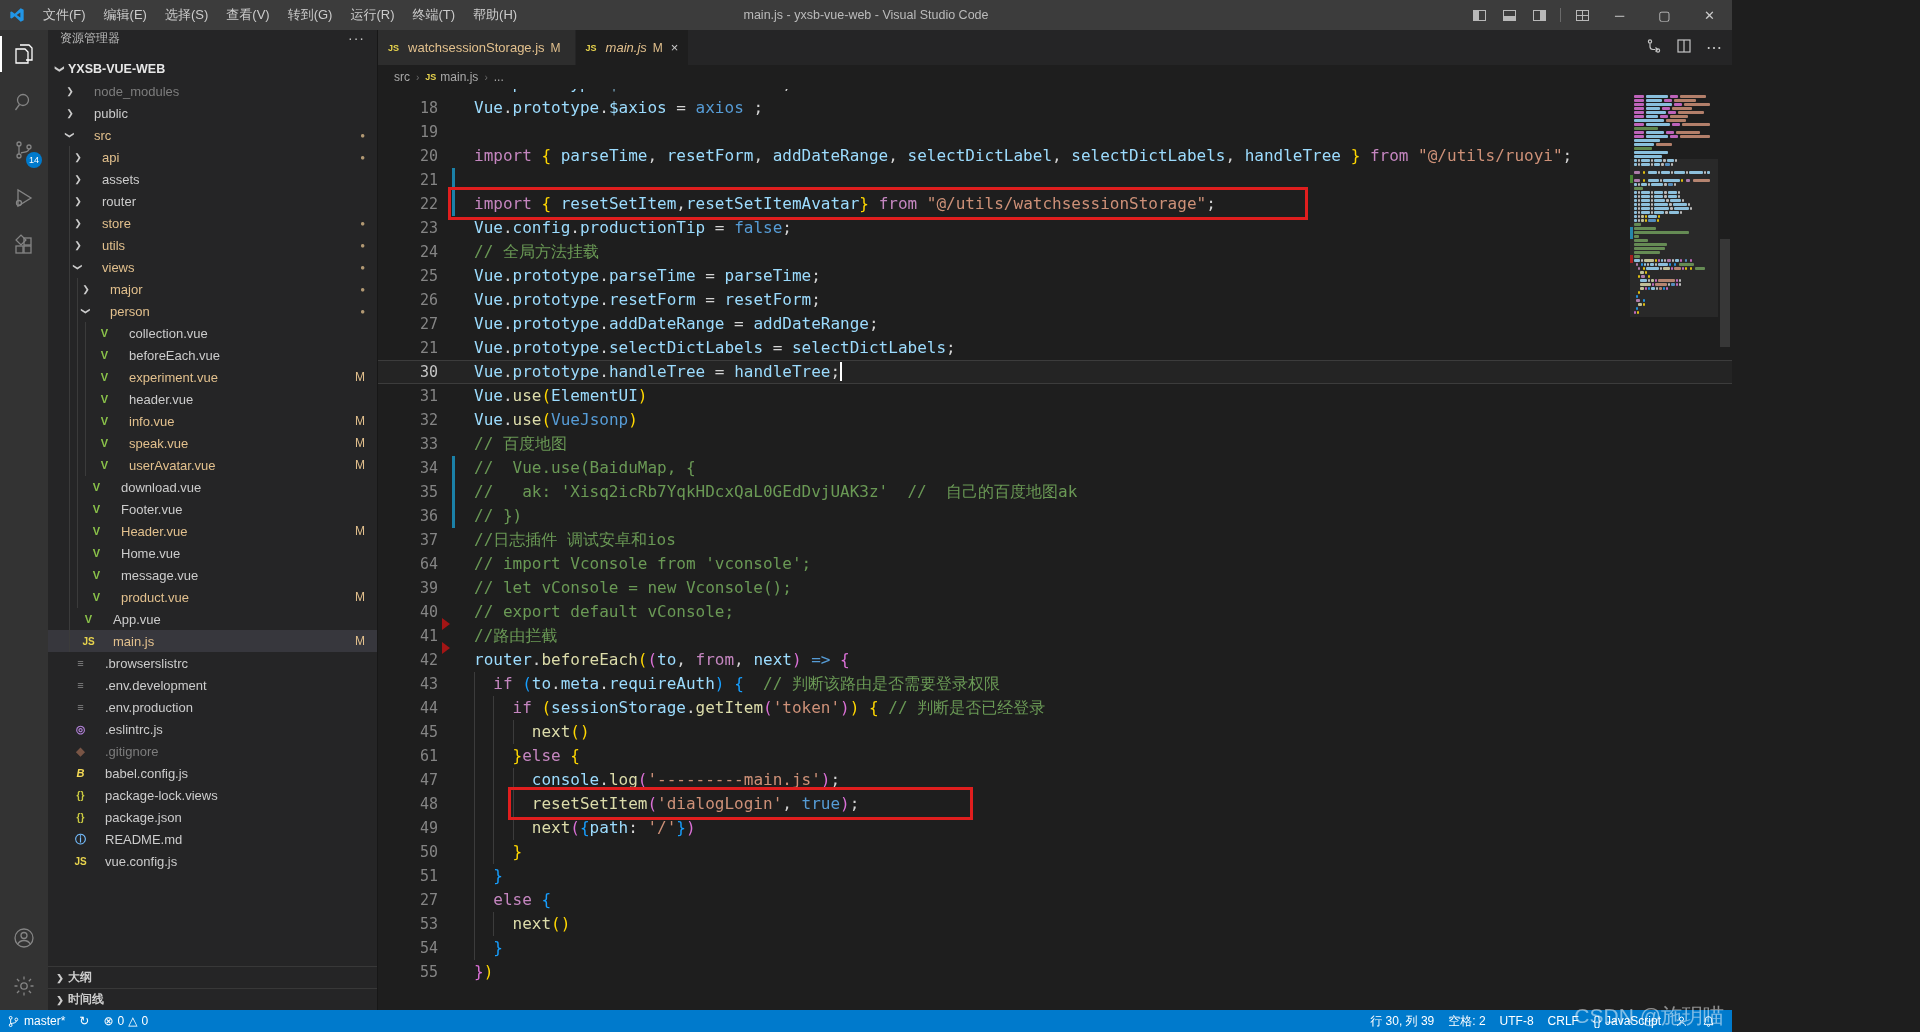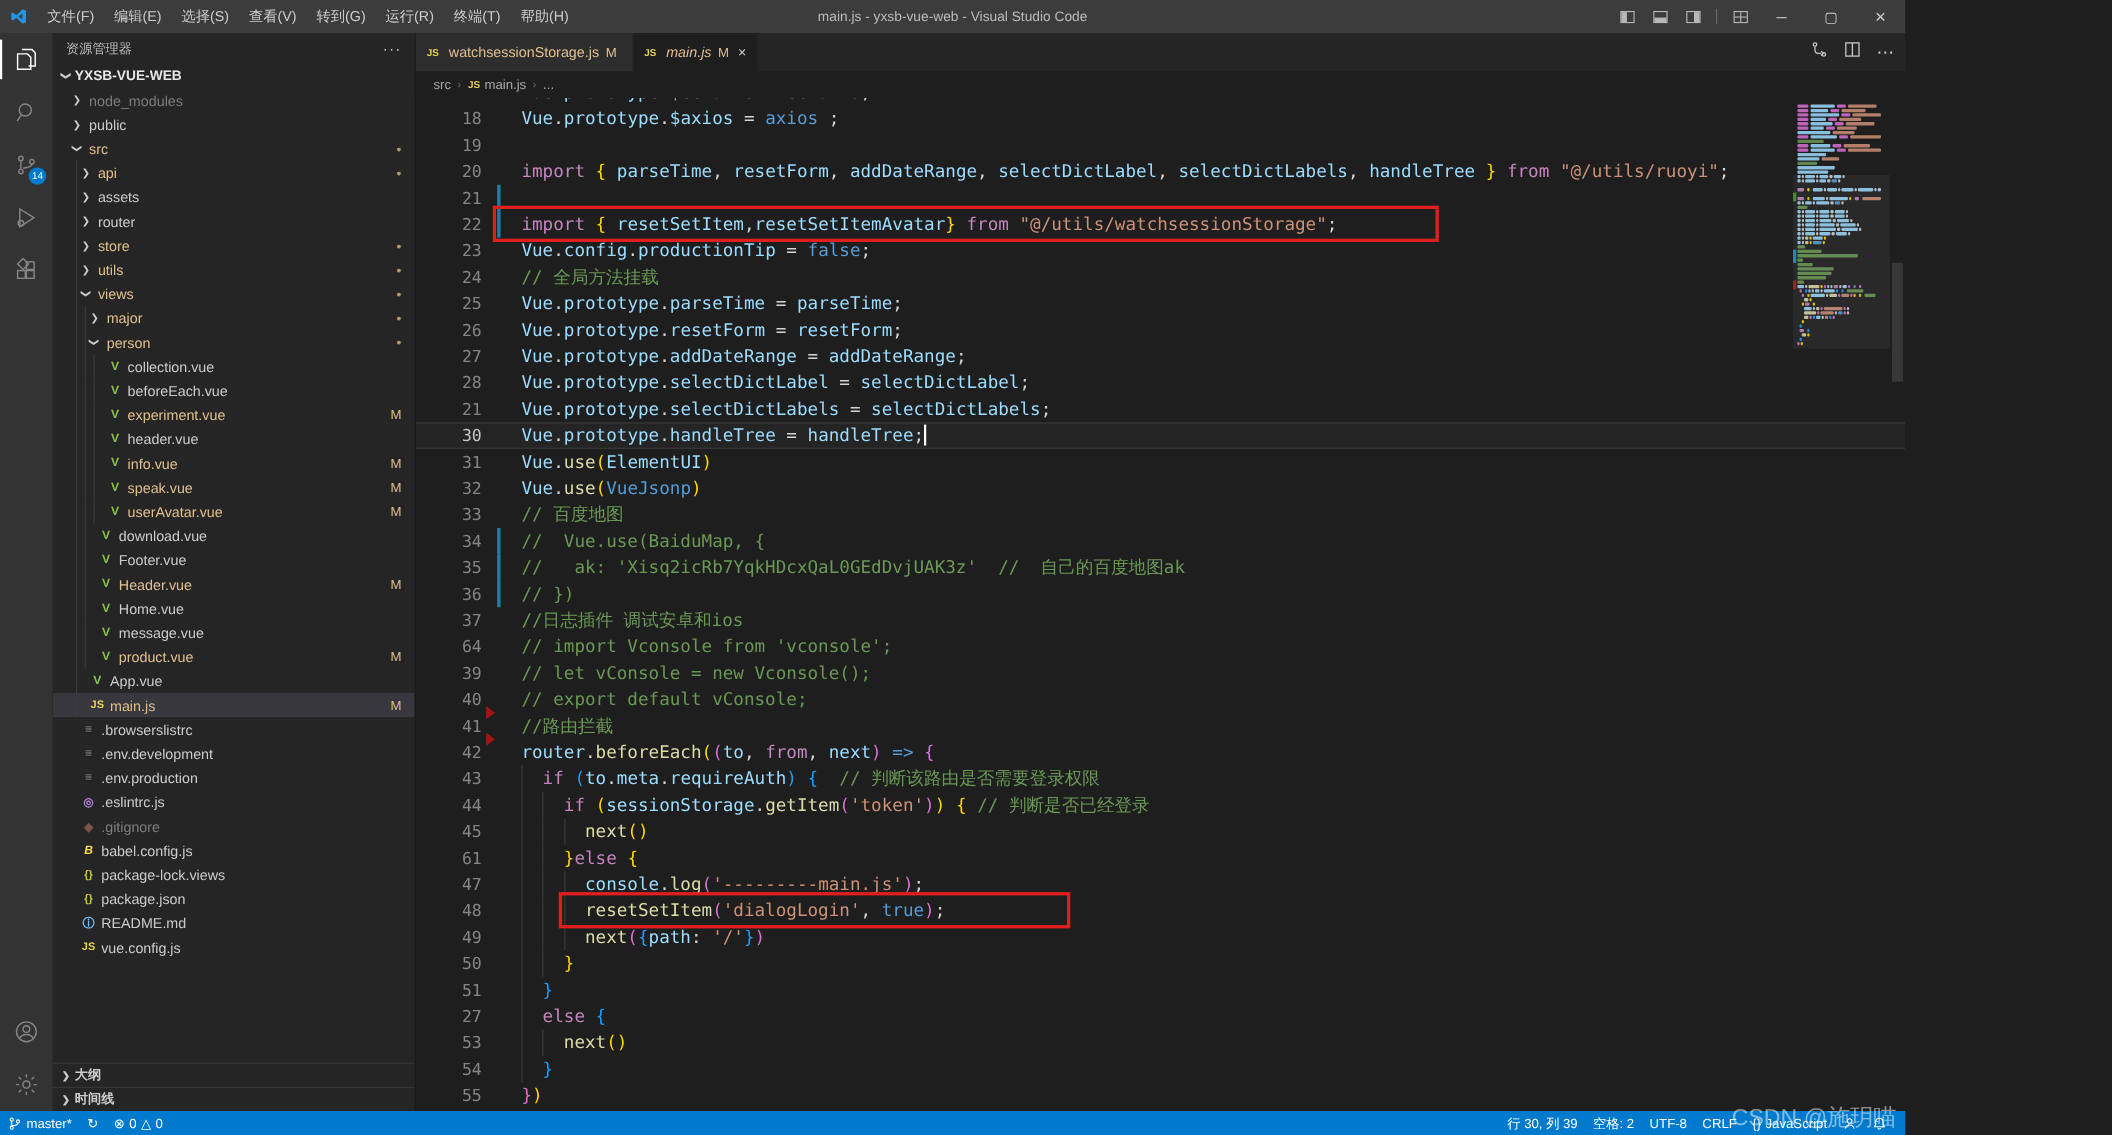--- a/index.html
+++ b/index.html
@@ -27,38 +27,38 @@
   .ab-ic { width:48px; height:48px; display:flex; align-items:center; justify-content:center; position:relative; cursor:pointer; }
   .ab-ic svg { stroke:#858585; fill:none; stroke-width:1.3; }
   .ab-ic.active svg { stroke:#ffffff; }
   .ab-ic.active::before { content:""; position:absolute; left:0; top:6px; bottom:6px; width:2px; background:#ffffff; }
   .ab-badge { position:absolute; right:6px; bottom:6px; background:#007acc; color:#fff; font-size:9px;
     min-width:16px; height:16px; border-radius:8px; display:flex; align-items:center; justify-content:center; }
   .ab-spacer { flex:1; }
 
   
   .sidebar { width:330px; background:#252526; flex:none; display:flex; flex-direction:column; border-right:1px solid #171717; position:relative; }
-  .sb-head { height:28px; display:flex; align-items:center; padding:0 12px; font-size:12px; color:#bbbbbb; flex:none; }
+  .sb-head { height:28px; display:flex; padding:0 12px; font-size:12px; color:#bbbbbb; flex:none; }
   .sb-head .dots { margin-left:auto; color:#c5c5c5; letter-spacing:1px; font-size:14px; cursor:pointer; }
   .proj-row { height:22px; display:flex; align-items:center; font-weight:bold; font-size:12.5px; color:#e7e7e7; cursor:pointer; padding-left:4px; }
   .tree { flex:1; overflow:hidden; position:relative; }
   .row { height:22px; display:flex; align-items:center; font-size:13px; position:relative; cursor:pointer; padding-right:12px; }
   .row.sel { background:#37373d; }
   .twisty { width:16px; flex:none; font-size:9px; color:#cccccc; text-align:center; }
   .twisty.open { transform:rotate(90deg); }
   .fic { width:17px; flex:none; text-align:center; font-weight:bold; font-size:11px; }
   .fic-vue { color:#8bc34a; }
   .fic-js  { color:#e8d44d; font-size:10px; }
   .fic-cfg { color:#8a8a8a; }
   .fic-eslint { color:#b180d7; }
   .fic-git { color:#9d6a53; opacity:.7; }
   .fic-babel { color:#f5da55; font-style:italic; }
   .fic-json { color:#cbcb41; font-size:10px; }
   .fic-info { color:#75beff; }
-  .lbl { margin-left:3px; white-space:nowrap; color:#cccccc; }
+  .lbl { margin-left:16px; white-space:nowrap; color:#cccccc; }
   .lbl.mod { color:#e2c08d; }
   .lbl.dim { color:#7d7d7d; }
   .spacer { flex:1; }
   .badgeM { color:#e2c08d; font-size:12px; margin-left:8px; }
   .dotb { color:#e2c08d; opacity:.75; font-size:8px; margin-left:8px; }
   .tguide { position:absolute; top:0; bottom:0; width:1px; background:#3b3b3b; }
   .sb-panels { flex:none; }
   .sb-panel { height:22px; border-top:1px solid #383838; display:flex; align-items:center; font-size:12px; font-weight:bold; color:#cccccc; cursor:pointer; padding-left:4px; }
   .sb-panel .twisty { width:16px; }
 
@@ -543,21 +543,20 @@
             <div class="line"><span class="ln">18</span><span class="code-text"><span class="tk-v">Vue</span><span class="tk-w">.</span><span class="tk-v">prototype</span><span class="tk-w">.</span><span class="tk-v">$axios</span><span class="tk-w"> = </span><span class="tk-b">axios</span><span class="tk-w"> ;</span></span></div>
             <div class="line"><span class="ln">19</span><span class="code-text"></span></div>
             <div class="line"><span class="ln">20</span><span class="code-text"><span class="tk-k">import</span><span class="tk-w"> </span><span class="tk-g">{</span><span class="tk-w"> </span><span class="tk-v">parseTime</span><span class="tk-w">, </span><span class="tk-v">resetForm</span><span class="tk-w">, </span><span class="tk-v">addDateRange</span><span class="tk-w">, </span><span class="tk-v">selectDictLabel</span><span class="tk-w">, </span><span class="tk-v">selectDictLabels</span><span class="tk-w">, </span><span class="tk-v">handleTree</span><span class="tk-w"> </span><span class="tk-g">}</span><span class="tk-w"> </span><span class="tk-k">from</span><span class="tk-w"> </span><span class="tk-s">"@/utils/ruoyi"</span><span class="tk-w">;</span></span></div>
             <div class="line"><span class="ln">21</span><span class="gitm"></span><span class="code-text"></span></div>
             <div class="line"><span class="ln">22</span><span class="gitm"></span><span class="code-text"><span class="tk-k">import</span><span class="tk-w"> </span><span class="tk-g">{</span><span class="tk-w"> </span><span class="tk-v">resetSetItem</span><span class="tk-w">,</span><span class="tk-v">resetSetItemAvatar</span><span class="tk-g">}</span><span class="tk-w"> </span><span class="tk-k">from</span><span class="tk-w"> </span><span class="tk-s">"@/utils/watchsessionStorage"</span><span class="tk-w">;</span></span><span class="redbox" style="left: 70px; width: 860px;"></span></div>
             <div class="line"><span class="ln">23</span><span class="code-text"><span class="tk-v">Vue</span><span class="tk-w">.</span><span class="tk-v">config</span><span class="tk-w">.</span><span class="tk-v">productionTip</span><span class="tk-w"> = </span><span class="tk-b">false</span><span class="tk-w">;</span></span></div>
             <div class="line"><span class="ln">24</span><span class="code-text"><span class="tk-c">// 全局方法挂载</span></span></div>
             <div class="line"><span class="ln">25</span><span class="code-text"><span class="tk-v">Vue</span><span class="tk-w">.</span><span class="tk-v">prototype</span><span class="tk-w">.</span><span class="tk-v">parseTime</span><span class="tk-w"> = </span><span class="tk-v">parseTime</span><span class="tk-w">;</span></span></div>
             <div class="line"><span class="ln">26</span><span class="code-text"><span class="tk-v">Vue</span><span class="tk-w">.</span><span class="tk-v">prototype</span><span class="tk-w">.</span><span class="tk-v">resetForm</span><span class="tk-w"> = </span><span class="tk-v">resetForm</span><span class="tk-w">;</span></span></div>
             <div class="line"><span class="ln">27</span><span class="code-text"><span class="tk-v">Vue</span><span class="tk-w">.</span><span class="tk-v">prototype</span><span class="tk-w">.</span><span class="tk-v">addDateRange</span><span class="tk-w"> = </span><span class="tk-v">addDateRange</span><span class="tk-w">;</span></span></div>
-            <div class="line"><span class="ln">28</span><span class="code-text"><span class="tk-v">Vue</span><span class="tk-w">.</span><span class="tk-v">prototype</span><span class="tk-w">.</span><span class="tk-v">selectDictLabel</span><span class="tk-w"> = </span><span class="tk-v">selectDictLabel</span><span class="tk-w">;</span></span></div>
             <div class="line"><span class="ln">21</span><span class="code-text"><span class="tk-v">Vue</span><span class="tk-w">.</span><span class="tk-v">prototype</span><span class="tk-w">.</span><span class="tk-v">selectDictLabels</span><span class="tk-w"> = </span><span class="tk-v">selectDictLabels</span><span class="tk-w">;</span></span></div>
             <div class="line cur"><span class="ln">30</span><span class="code-text"><span class="tk-v">Vue</span><span class="tk-w">.</span><span class="tk-v">prototype</span><span class="tk-w">.</span><span class="tk-v">handleTree</span><span class="tk-w"> = </span><span class="tk-v">handleTree</span><span class="tk-w">;</span><span class="cursor"></span></span></div>
             <div class="line"><span class="ln">31</span><span class="code-text"><span class="tk-v">Vue</span><span class="tk-w">.</span><span class="tk-f">use</span><span class="tk-g">(</span><span class="tk-v">ElementUI</span><span class="tk-g">)</span></span></div>
             <div class="line"><span class="ln">32</span><span class="code-text"><span class="tk-v">Vue</span><span class="tk-w">.</span><span class="tk-f">use</span><span class="tk-g">(</span><span class="tk-b">VueJsonp</span><span class="tk-g">)</span></span></div>
             <div class="line"><span class="ln">33</span><span class="code-text"><span class="tk-c">// 百度地图</span></span></div>
             <div class="line"><span class="ln">34</span><span class="gitm"></span><span class="code-text"><span class="tk-c">//  Vue.use(BaiduMap, {</span></span></div>
             <div class="line"><span class="ln">35</span><span class="gitm"></span><span class="code-text"><span class="tk-c">//   ak: 'Xisq2icRb7YqkHDcxQaL0GEdDvjUAK3z'  //  自己的百度地图ak</span></span></div>
             <div class="line"><span class="ln">36</span><span class="gitm"></span><span class="code-text"><span class="tk-c">// })</span></span></div>
             <div class="line"><span class="ln">37</span><span class="code-text"><span class="tk-c">//日志插件 调试安卓和ios</span></span></div>
             <div class="line"><span class="ln">64</span><span class="code-text"><span class="tk-c">// import Vconsole from 'vconsole';</span></span></div>

